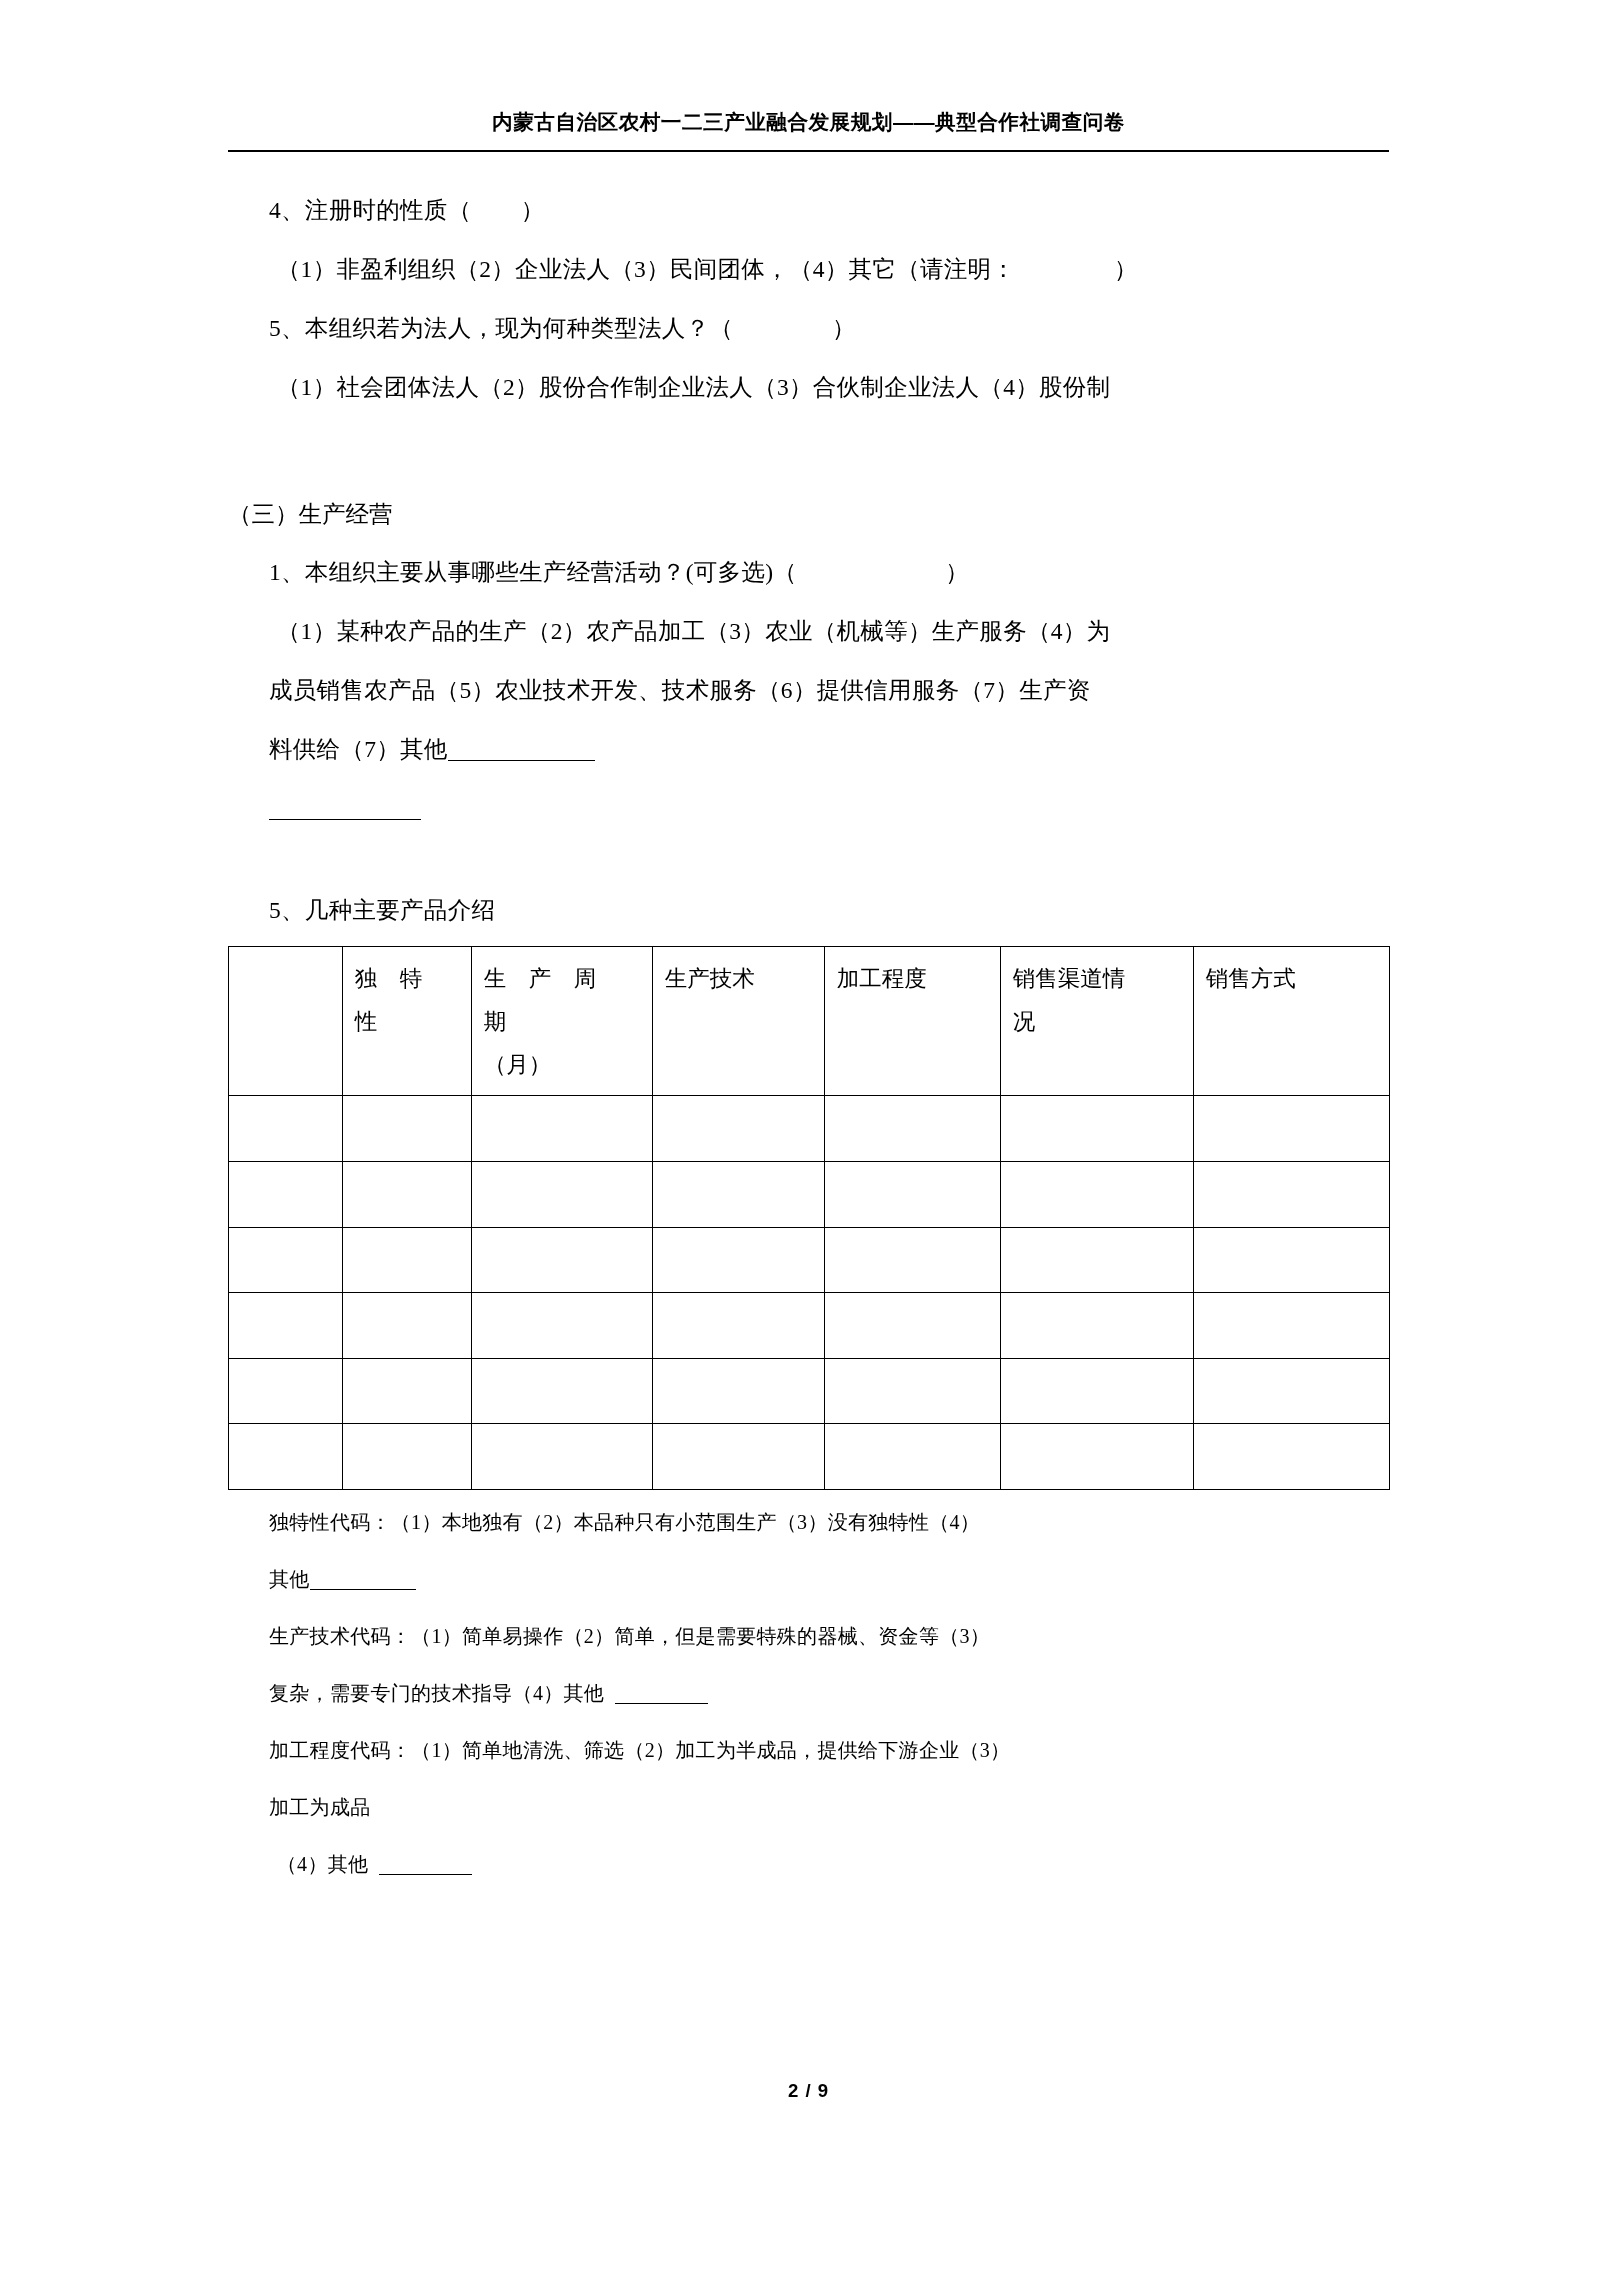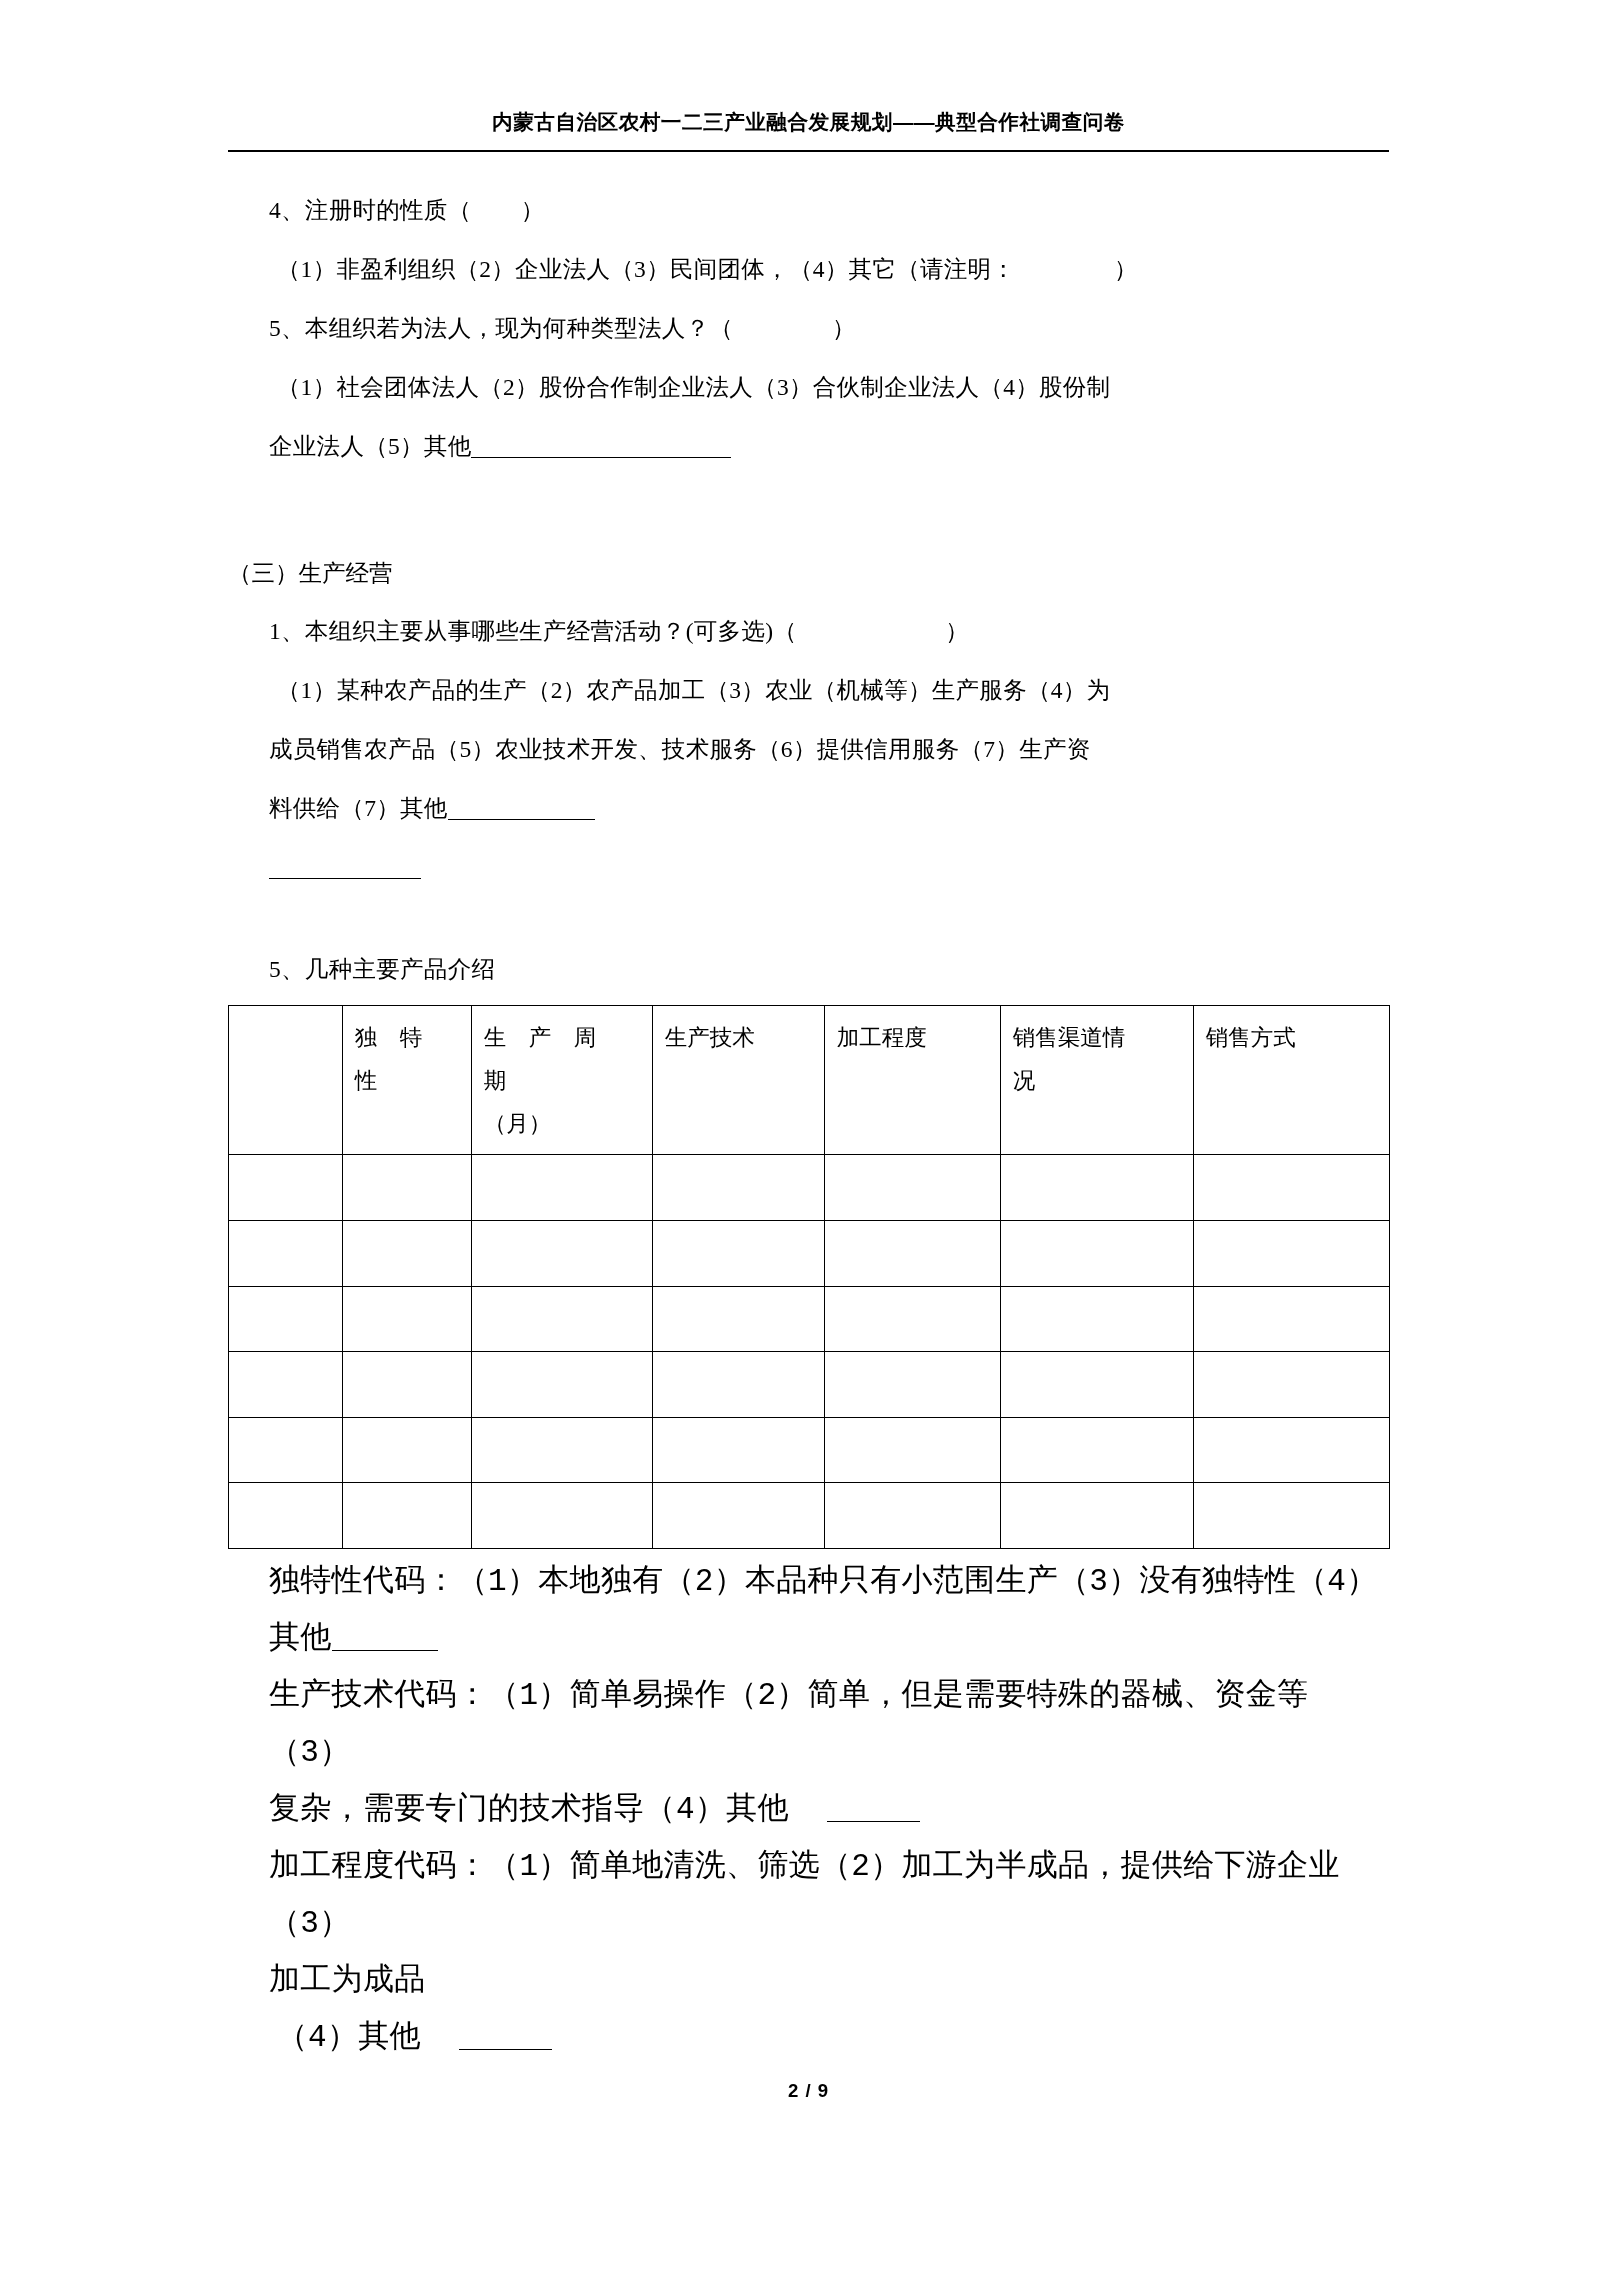--- a/index.html
+++ b/index.html
@@ -110,23 +110,22 @@
   .col2 { width: 181px; }
   .col3 { width: 172px; }
   .col4 { width: 176px; }
   .col5 { width: 193px; }
   .col6 { width: 196px; }
 
   .codes {
     margin-top: 3.9px;
   }
   .codes .line {
-    font-size: 31px;
+    font-size: 20px;
     line-height: 57px;
-    font-family: Liberation Mono, monospace;
   }
   
   .footer {
     position: absolute;
     left: 0;
     bottom: 120px;
     width: 1161px;
     text-align: center;
     font-family: "Liberation Sans", "DejaVu Sans", sans-serif;
     font-weight: bold;
@@ -141,21 +140,20 @@
   <div class="content">
 
     <div class="doc-header">内蒙古自治区农村一二三产业融合发展规划——典型合作社调查问卷</div>
 
     <div class="body-area">
 
       <div class="line">4、注册时的性质（        ）</div>
       <div class="line indent">（1）非盈利组织（2）企业法人（3）民间团体，（4）其它（请注明：                ）</div>
       <div class="line">5、本组织若为法人，现为何种类型法人？（                ）</div>
       <div class="line indent">（1）社会团体法人（2）股份合作制企业法人（3）合伙制企业法人（4）股份制</div>
-      <div class="line"><span>企业法人（5）其他</span><span class="blank-rule rule-long"></span></div>
 
       <div class="spacer-lg"></div>
 
       <div class="section-title">（三）生产经营</div>
 
       <div class="line">1、本组织主要从事哪些生产经营活动？(可多选)（                        ）</div>
       <div class="line indent">（1）某种农产品的生产（2）农产品加工（3）农业（机械等）生产服务（4）为</div>
       <div class="line">成员销售农产品（5）农业技术开发、技术服务（6）提供信用服务（7）生产资</div>
       <div class="line"><span>料供给（7）其他</span><span class="blank-rule rule-med"></span></div>
       <div class="line"><span class="blank-rule rule-cont"></span></div>

